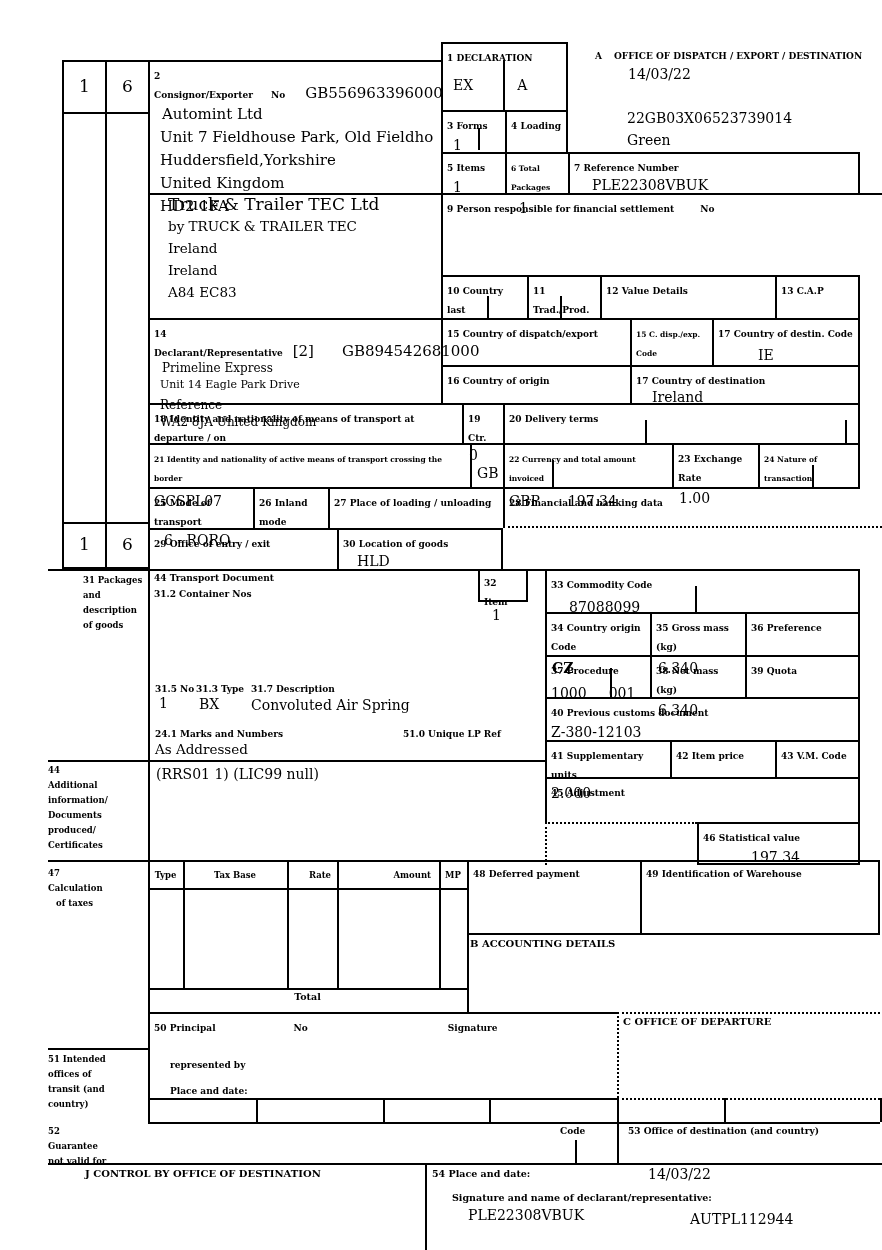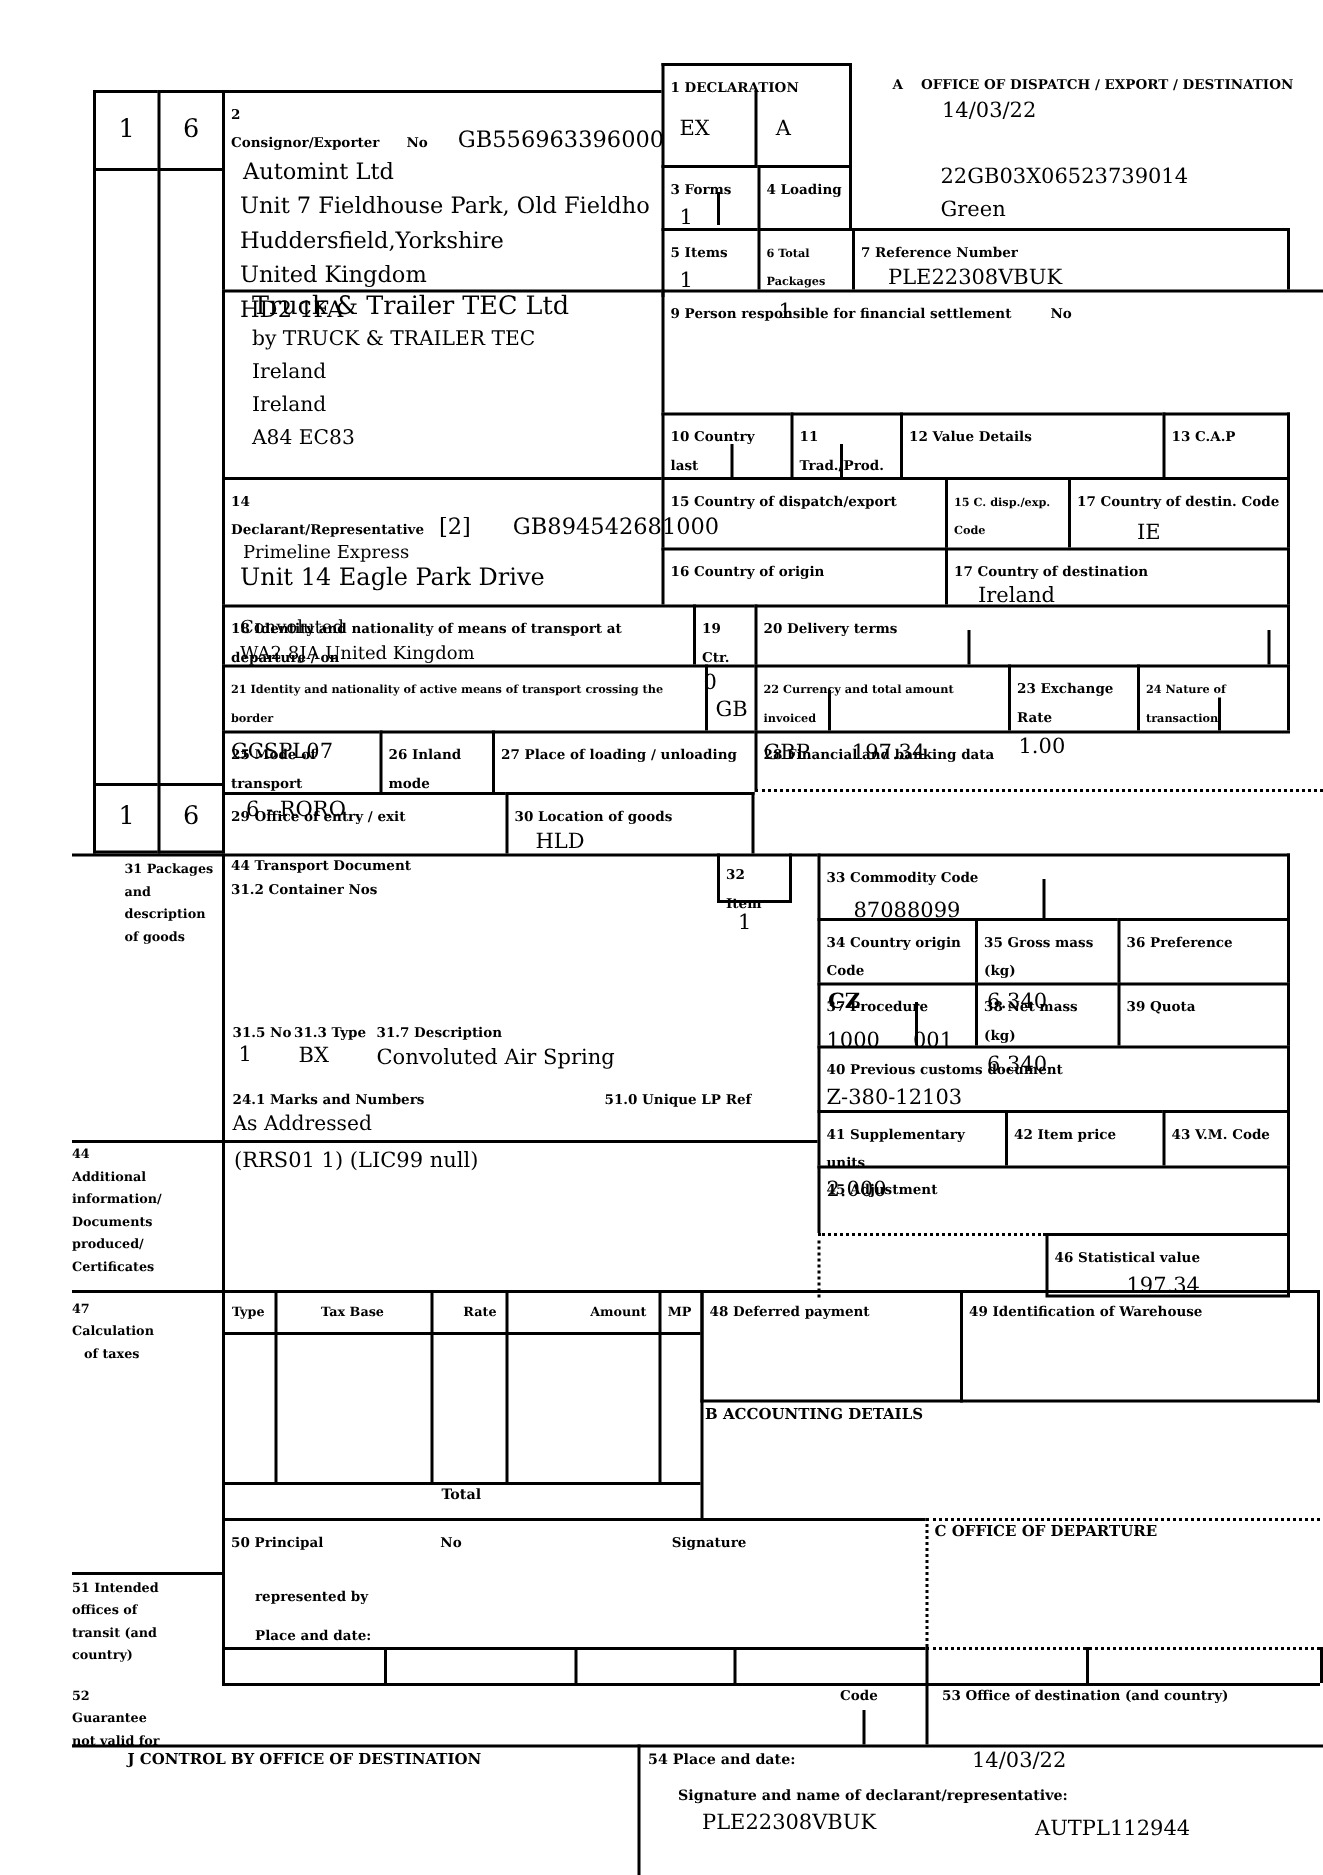--- a/index.html
+++ b/index.html
@@ -99,22 +99,22 @@
   <div class="b t l" style="left:441px;top:275px;width:86px;height:43px"><span class="lab">10 Country last</span></div>
   <div class="vl" style="left:487px;top:296px;height:22px"></div>
   <div class="b t l" style="left:527px;top:275px;width:73px;height:43px"><span class="lab">11 Trad./Prod.</span></div>
   <div class="vl" style="left:560px;top:296px;height:22px"></div>
   <div class="b t l" style="left:600px;top:275px;width:175px;height:43px"><span class="lab">12 Value Details</span></div>
   <div class="b t l r" style="left:775px;top:275px;width:85px;height:43px"><span class="lab">13 C.A.P</span></div>
 
   <div class="b t l" style="left:148px;top:318px;width:293px;height:85px">
     <div><span class="lab">14 Declarant/Representative</span><span class="v13" style="margin-left:10px">[2]</span><span class="v13" style="margin-left:28px">GB894542681000</span></div>
     <div class="v13" style="margin:0 0 0 8px;font-size:12px;line-height:16px">Primeline Express</div>
-    <div class="v13" style="margin:1px 0 17px 6px;font-size:16px;line-height:16px">Unit 14 Eagle Park Drive</div>
-    <div class="v13" style="margin:1px 0 0 6px;font-size:12px;line-height:16px">Convoluted</div>
+    <div class="v13" style="margin:1px 0 4px 6px;font-size:11px;line-height:16px">Unit 14 Eagle Park Drive</div>
+    <div class="v13" style="margin:1px 0 0 6px;font-size:12px;line-height:16px">Reference</div>
     <div class="v13" style="margin:1px 0 0 6px;font-size:12px;line-height:16px">WA2 8JA United Kingdom</div>
   </div>
 
   <div class="b t l" style="left:441px;top:318px;width:189px;height:47px"><span class="lab">15 Country of dispatch/export</span></div>
   <div class="b t l" style="left:630px;top:318px;width:82px;height:47px"><span class="lab sm">15 C. disp./exp. Code</span></div>
   <div class="b t l r" style="left:712px;top:318px;width:148px;height:47px">
     <span class="lab">17 Country of destin. Code</span>
     <div class="val" style="margin:6px 0 0 40px">IE</div>
   </div>
   <div class="b t l" style="left:441px;top:365px;width:189px;height:38px"><span class="lab">16 Country of origin</span></div>

